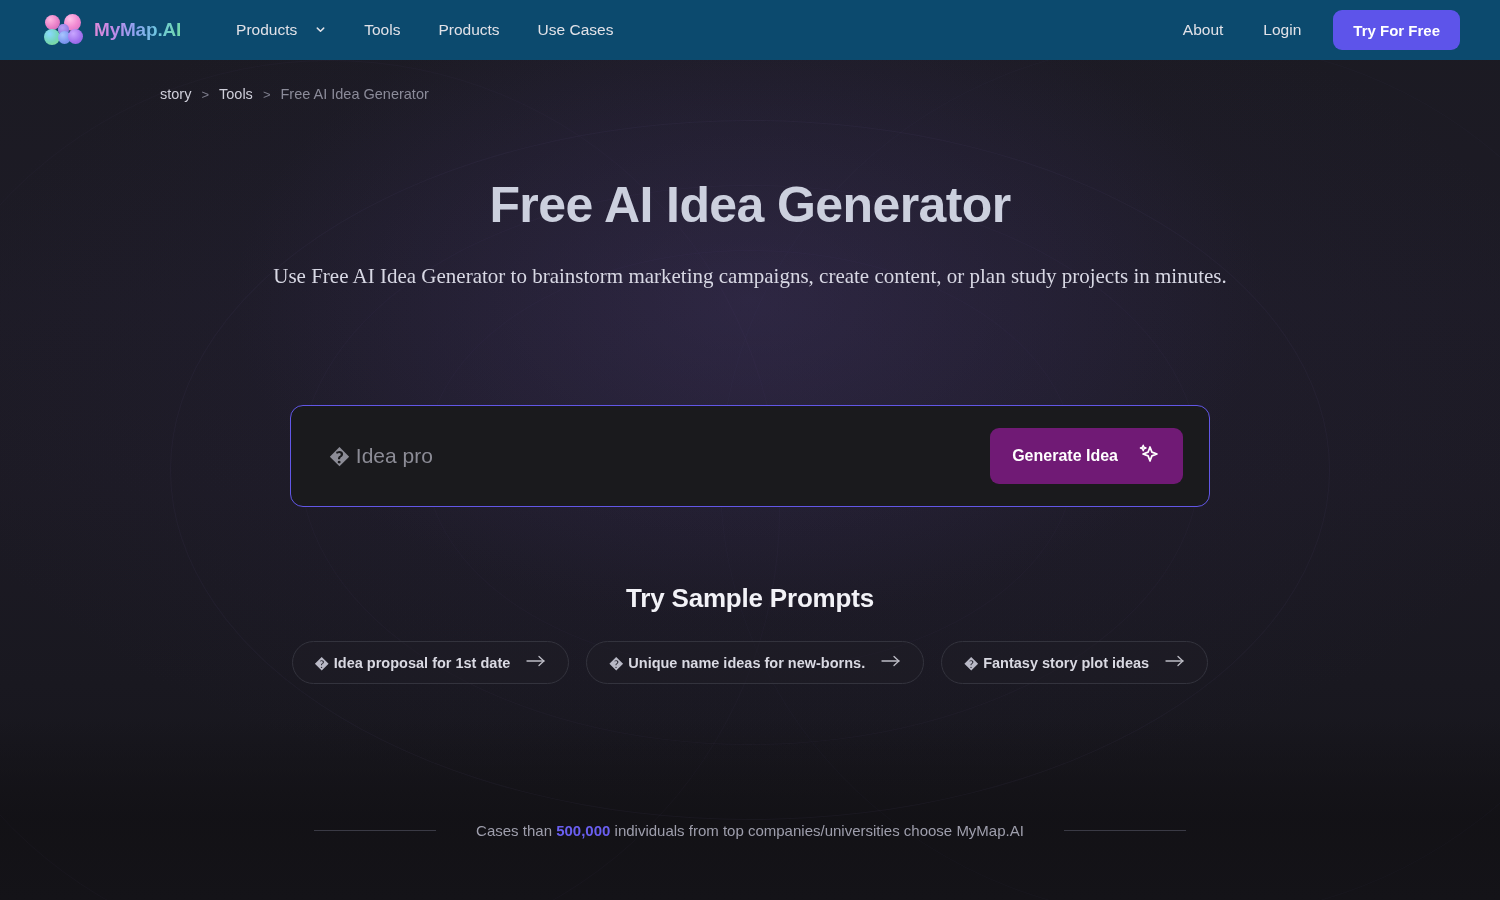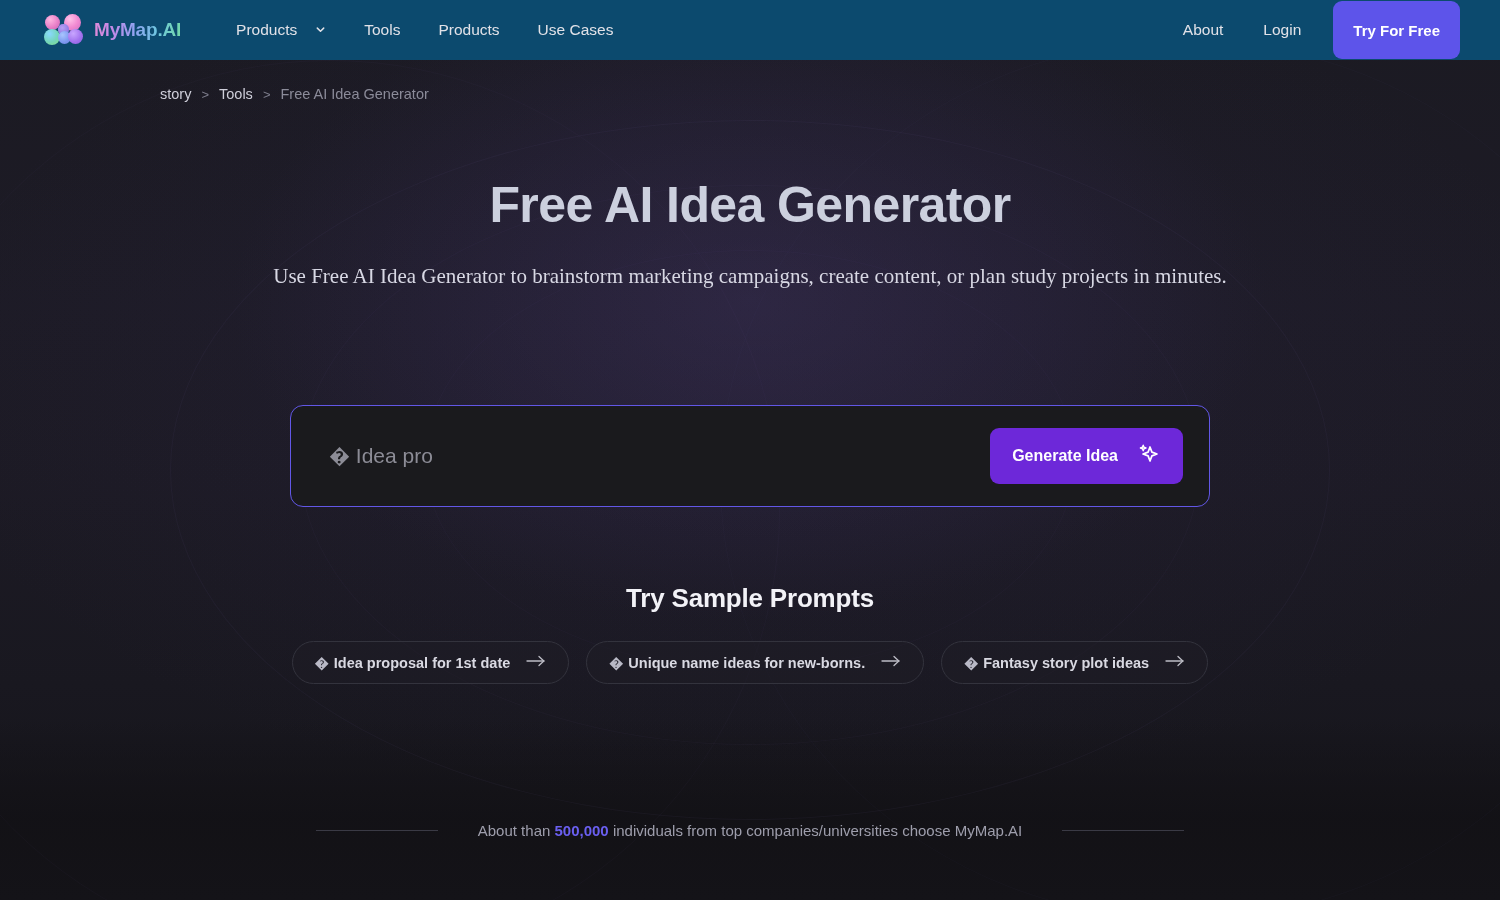--- a/index.html
+++ b/index.html
@@ -166,21 +166,21 @@
 
   .cta-btn {
     margin-left: 12px;
     background: #5d54ea;
     color: #ffffff;
     font-size: 15px;
     font-weight: 700;
     border: none;
     border-radius: 9px;
     padding: 0 20px;
-    height: 58px;
+    height: 40px;
     cursor: pointer;
     white-space: nowrap;
     font-family: inherit;
   }
 
   
   .breadcrumb {
     position: relative;
     z-index: 10;
     padding: 26px 0 0 160px;
@@ -254,21 +254,21 @@
     color: #e6e6ee;
     font-family: inherit;
     font-size: 21px;
     padding: 0;
     min-width: 0;
   }
   .prompt-input::placeholder { color: #8c8c96; }
 
   .gen-btn {
     flex: 0 0 auto;
-    background: #6d28d9;
+    background: #701a75;
     color: #fff;
     border: none;
     border-radius: 9px;
     height: 56px;
     padding: 0 22px;
     font-family: inherit;
     font-size: 16px;
     font-weight: 700;
     display: flex;
     align-items: center;
@@ -474,15 +474,15 @@
           <path d="M13 2.5 L17.8 7 L13 11.5" stroke="#d9d9e2" stroke-width="1.3" stroke-linecap="round" stroke-linejoin="round"></path>
         </svg>
       </span>
     </button>
 
   </div>
 </section>
 
 <div class="social-proof">
   <span class="sp-rule"></span>
-  <span class="sp-text"><span>About than </span><span class="sp-count">500,000</span><span> individuals from top companies/universities choose MyMap.AI</span></span>
+  <span class="sp-text"><span>Cases than </span><span class="sp-count">500,000</span><span> individuals from top companies/universities choose MyMap.AI</span></span>
   <span class="sp-rule"></span>
 </div>
 
 </body></html>

